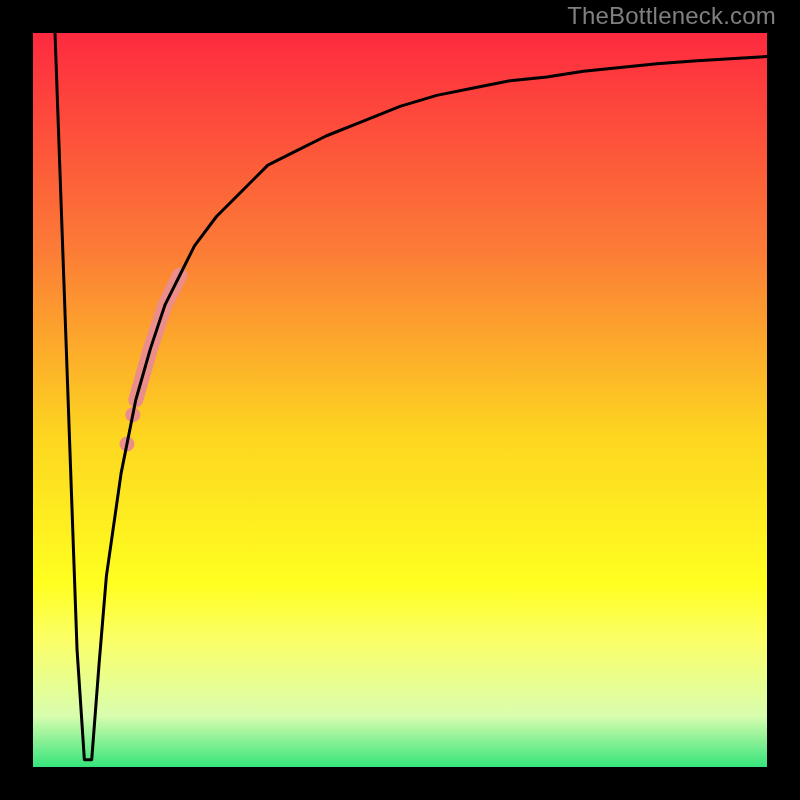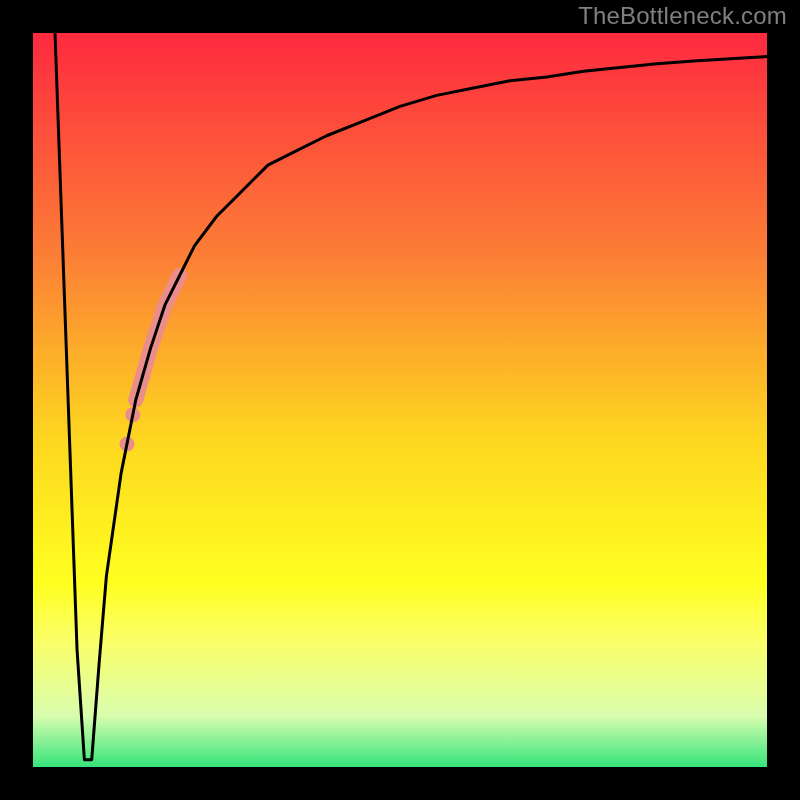--- a/index.html
+++ b/index.html
@@ -13,21 +13,21 @@
   }
   .frame {
     position: relative;
     width: 800px;
     height: 800px;
     background: #000;
   }
   .watermark {
     position: absolute;
     top: 2px;
-    right: 13px;
+    right: 24px;
     color: #808080;
     font-size: 24px;
     font-weight: 500;
     letter-spacing: 0.2px;
     z-index: 5;
     user-select: none;
   }
   svg {
     position: absolute;
     inset: 0;

